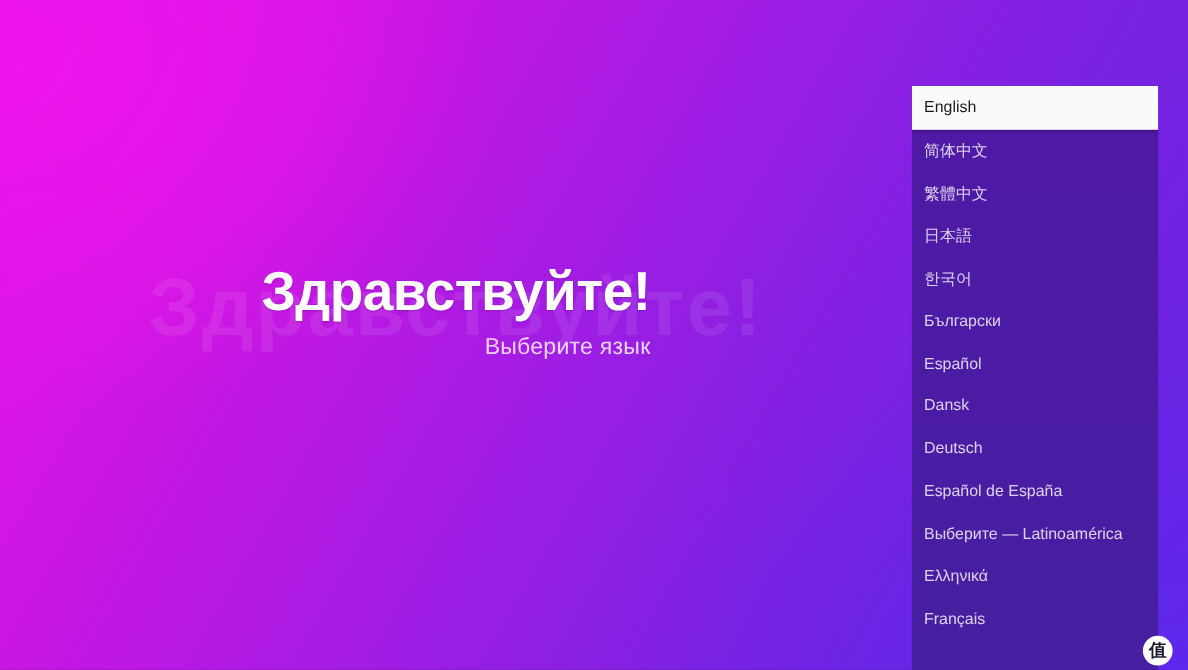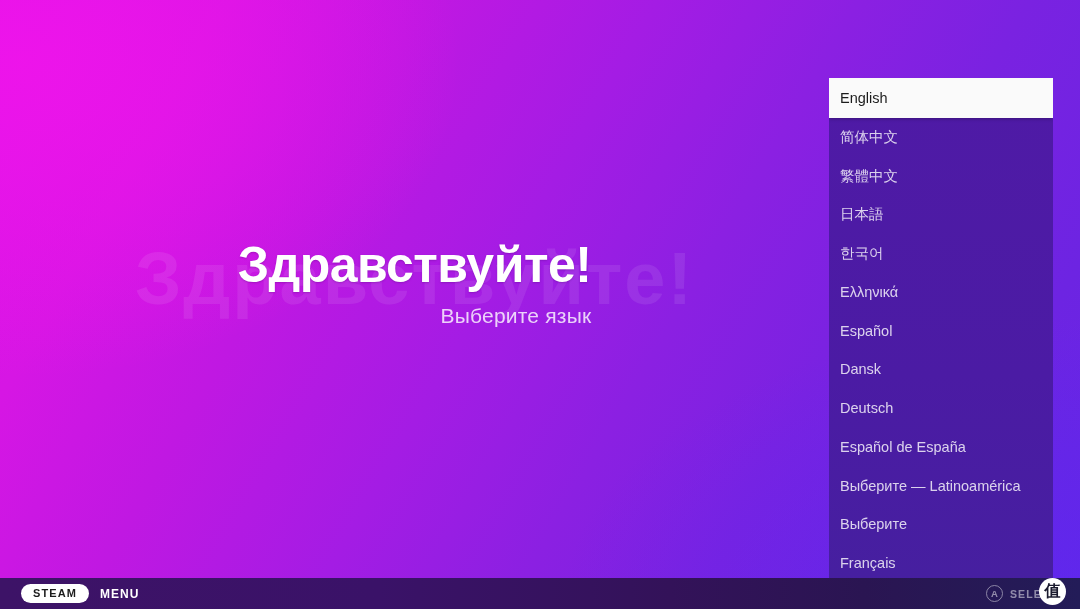--- a/index.html
+++ b/index.html
@@ -228,36 +228,28 @@
     </div>
   </div>
 
   <div id="lang-panel">
 
   <div class="lang-row selected">English</div>
       <div class="lang-row">简体中文</div>
       <div class="lang-row">繁體中文</div>
       <div class="lang-row">日本語</div>
       <div class="lang-row">한국어</div>
-      <div class="lang-row">Ελληνικά</div>
+      <div class="lang-row">Български</div>
       <div class="lang-row">Español</div>
       <div class="lang-row">Dansk</div>
       <div class="lang-row">Deutsch</div>
       <div class="lang-row">Español de España</div>
       <div class="lang-row">Выберите — Latinoamérica</div>
-      <div class="lang-row">Выберите</div>
+      <div class="lang-row">Ελληνικά</div>
       <div class="lang-row">Français</div>
     </div>
 
-  <div id="bottom-bar">
-    <div id="steam-pill">STEAM</div>
-    <div id="menu-label">MENU</div>
-    <div id="select-hint">
-      <div class="btn-a">A</div>
-      <div class="hint-label">SELECT</div>
-    </div>
-  </div>
 
   <div id="site-watermark">
     <div class="wm-logo">值</div>
   </div>
 
 </div>
 
 </body></html>

